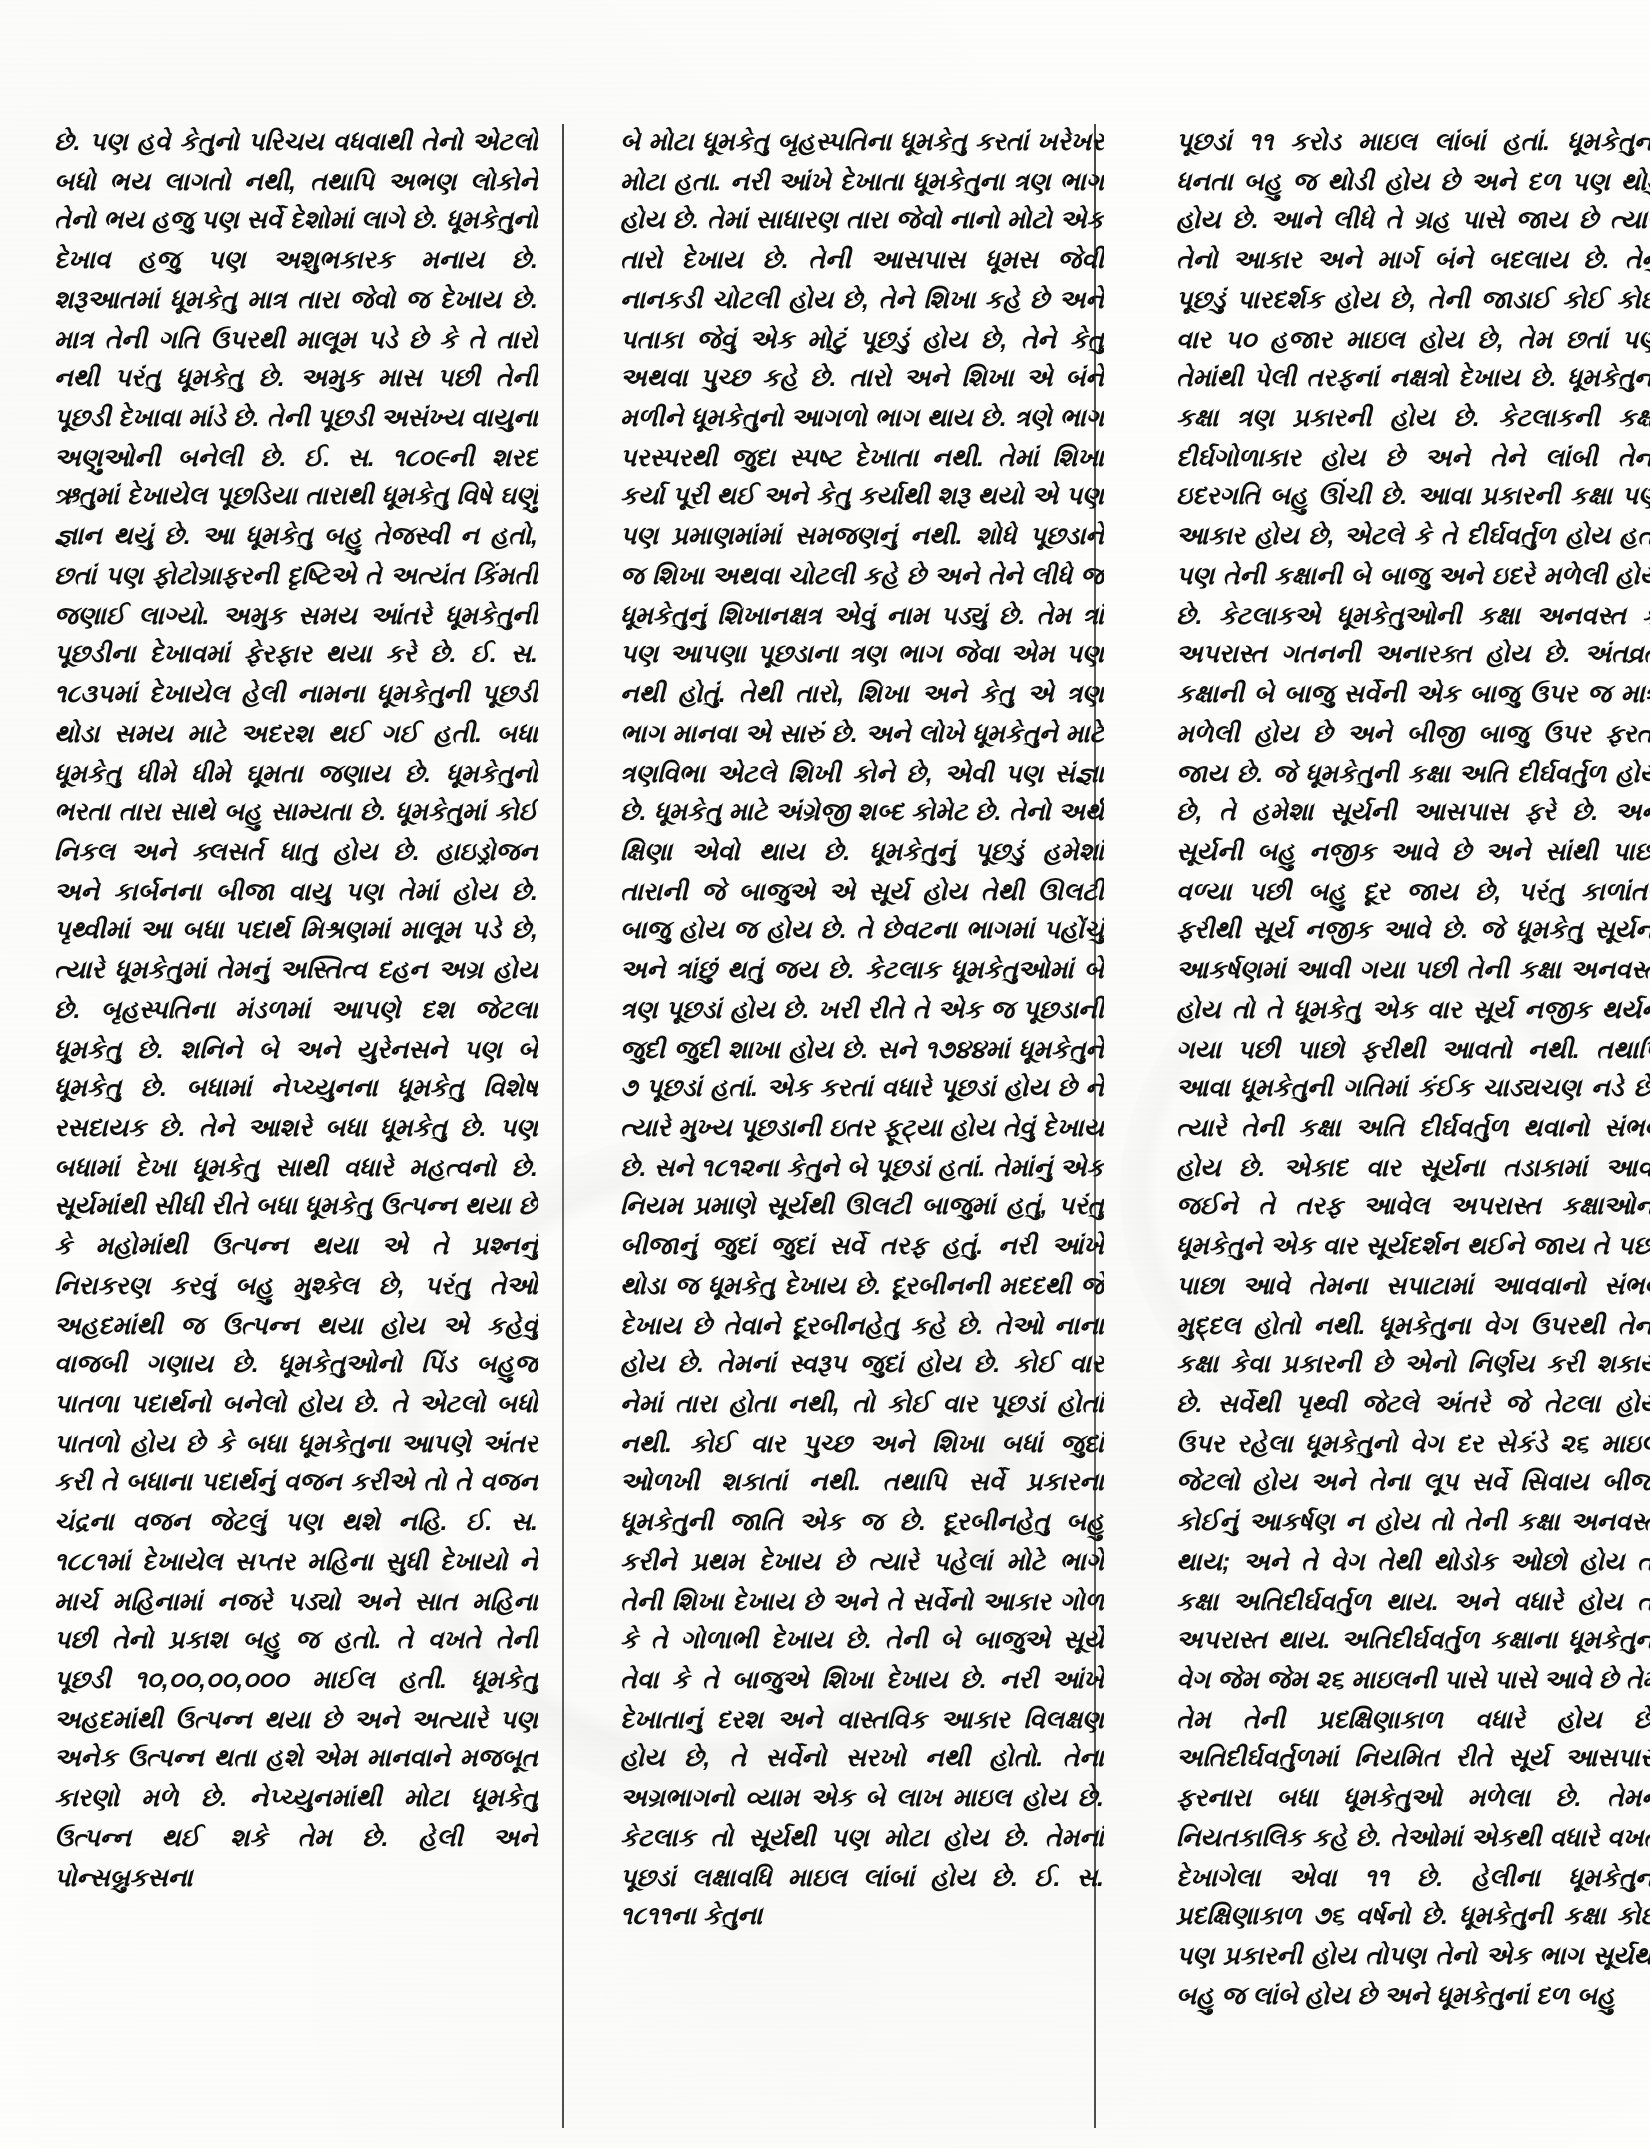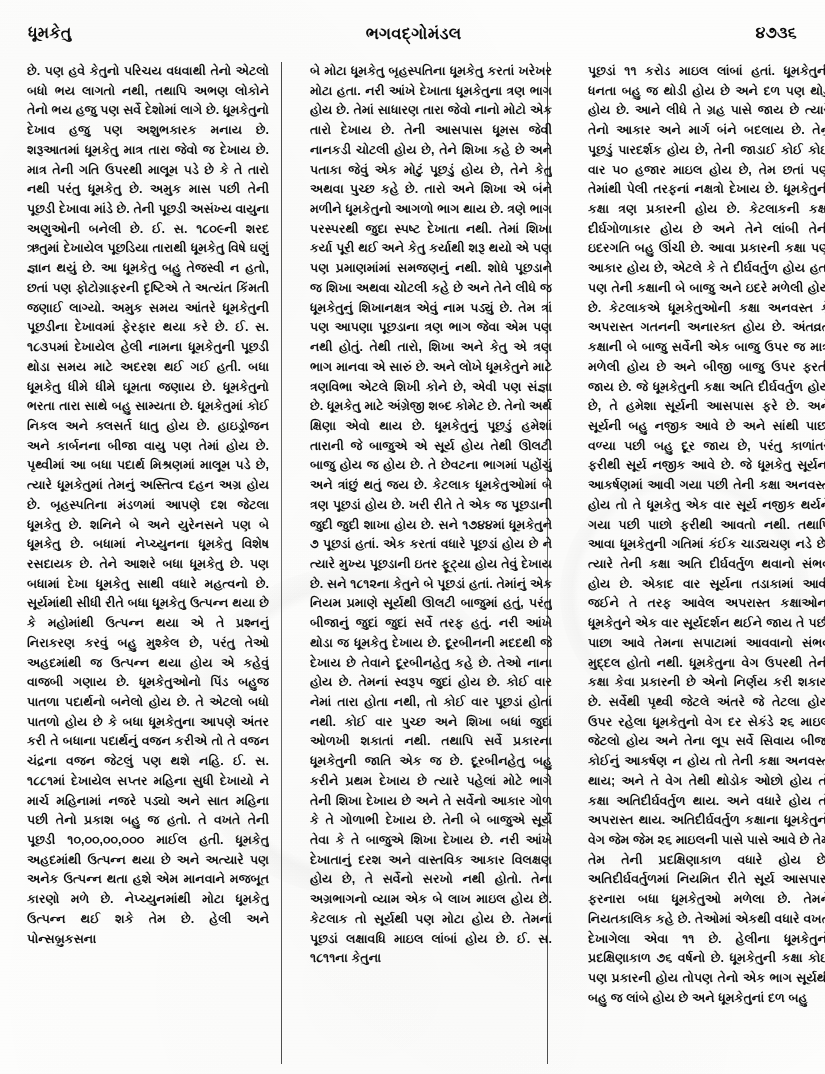--- a/index.html
+++ b/index.html
@@ -109,20 +109,21 @@
 
   .col p {
     margin: 0;
     font-size: 12.55px;
     line-height: 19.72px;
     text-align: justify;
     text-justify: inter-word;
     word-spacing: 0.2px;
     color: #101010;
     font-weight: 600;
+    font-style: italic;
     -webkit-font-smoothing: none;
   }
 
   
   .rule {
     position: absolute;
     top: 0px;
     width: 1px;
     height: 1002px;
     background: linear-gradient(to bottom,
@@ -150,25 +151,20 @@
   }
 </style>
 </head>
 <body>
 
 <div class="page">
 
   <div class="watermark"></div>
   <div class="watermark2"></div>
 
-  <div class="running-head">
-    <div class="head-left">ધૂમકેતુ</div>
-    <div class="head-center">ભગવદ્ગોમંડલ</div>
-    <div class="head-right">૪૭૩૬</div>
-  </div>
 
   <div class="body-area">
 
     <div class="rule rule-1"></div>
     <div class="rule rule-2"></div>
 
     <div class="col col-1">
       <p>છે. પણ હવે કેતુનો પરિચય વધવાથી તેનો એટલો બધો ભય લાગતો નથી, તથાપિ અભણ લોકોને તેનો ભય હજુ પણ સર્વે દેશોમાં લાગે છે. ધૂમકેતુનો દેખાવ હજુ પણ અશુભકારક મનાય છે. શરૂઆતમાં ધૂમકેતુ માત્ર તારા જેવો જ દેખાય છે. માત્ર તેની ગતિ ઉપરથી માલૂમ પડે છે કે તે તારો નથી પરંતુ ધૂમકેતુ છે. અમુક માસ પછી તેની પૂછડી દેખાવા માંડે છે. તેની પૂછડી અસંખ્ય વાયુના અણુઓની બનેલી છે. ઈ. સ. ૧૮૦૯ની શરદ ઋતુમાં દેખાયેલ પૂછડિયા તારાથી ધૂમકેતુ વિષે ઘણું જ્ઞાન થયું છે. આ ધૂમકેતુ બહુ તેજસ્વી ન હતો, છતાં પણ ફોટોગ્રાફરની દૃષ્ટિએ તે અત્યંત કિંમતી જણાઈ લાગ્યો. અમુક સમય આંતરે ધૂમકેતુની પૂછડીના દેખાવમાં ફેરફાર થયા કરે છે. ઈ. સ. ૧૮૩૫માં દેખાયેલ હેલી નામના ધૂમકેતુની પૂછડી થોડા સમય માટે અદરશ થઈ ગઈ હતી. બધા ધૂમકેતુ ધીમે ધીમે ઘૂમતા જણાય છે. ધૂમકેતુનો ભરતા તારા સાથે બહુ સામ્યતા છે. ધૂમકેતુમાં કોઈ નિકલ અને ક્લસર્ત ધાતુ હોય છે. હાઇડ્રોજન અને કાર્બનના બીજા વાયુ પણ તેમાં હોય છે. પૃથ્વીમાં આ બધા પદાર્થ મિશ્રણમાં માલૂમ પડે છે, ત્યારે ધૂમકેતુમાં તેમનું અસ્તિત્વ દહન અગ્ર હોય છે. બૃહસ્પતિના મંડળમાં આપણે દશ જેટલા ધૂમકેતુ છે. શનિને બે અને યુરેનસને પણ બે ધૂમકેતુ છે. બધામાં નેપ્ચ્યુનના ધૂમકેતુ વિશેષ રસદાયક છે. તેને આશરે બધા ધૂમકેતુ છે. પણ બધામાં દેખા ધૂમકેતુ સાથી વધારે મહત્વનો છે. સૂર્યમાંથી સીધી રીતે બધા ધૂમકેતુ ઉત્પન્ન થયા છે કે મહોમાંથી ઉત્પન્ન થયા એ તે પ્રશ્નનું નિરાકરણ કરવું બહુ મુશ્કેલ છે, પરંતુ તેઓ અહદમાંથી જ ઉત્પન્ન થયા હોય એ કહેવું વાજબી ગણાય છે. ધૂમકેતુઓનો પિંડ બહુજ પાતળા પદાર્થનો બનેલો હોય છે. તે એટલો બધો પાતળો હોય છે કે બધા ધૂમકેતુના આપણે અંતર કરી તે બધાના પદાર્થનું વજન કરીએ તો તે વજન ચંદ્રના વજન જેટલું પણ થશે નહિ. ઈ. સ. ૧૮૮૧માં દેખાયેલ સપ્તર મહિના સુધી દેખાયો ને માર્ચ મહિનામાં નજરે પડ્યો અને સાત મહિના પછી તેનો પ્રકાશ બહુ જ હતો. તે વખતે તેની પૂછડી ૧૦,૦૦,૦૦,૦૦૦ માઈલ હતી. ધૂમકેતુ અહદમાંથી ઉત્પન્ન થયા છે અને અત્યારે પણ અનેક ઉત્પન્ન થતા હશે એમ માનવાને મજબૂત કારણો મળે છે. નેપ્ચ્યુનમાંથી મોટા ધૂમકેતુ ઉત્પન્ન થઈ શકે તેમ છે. હેલી અને પોન્સબ્રુકસના</p>
     </div>
 

